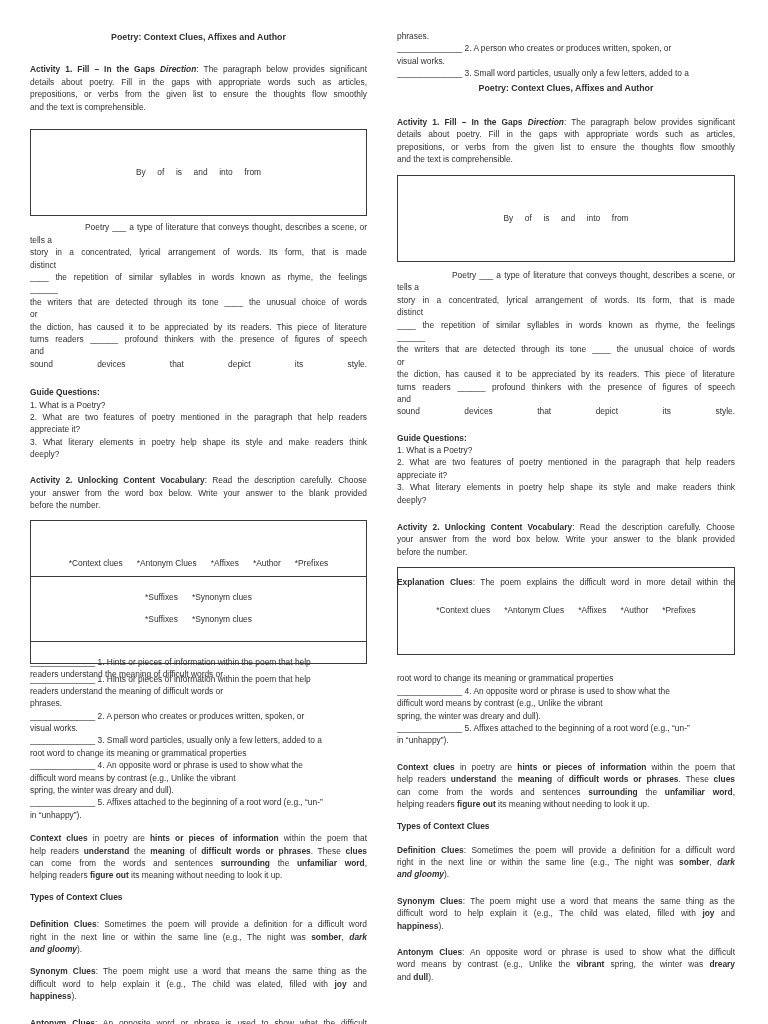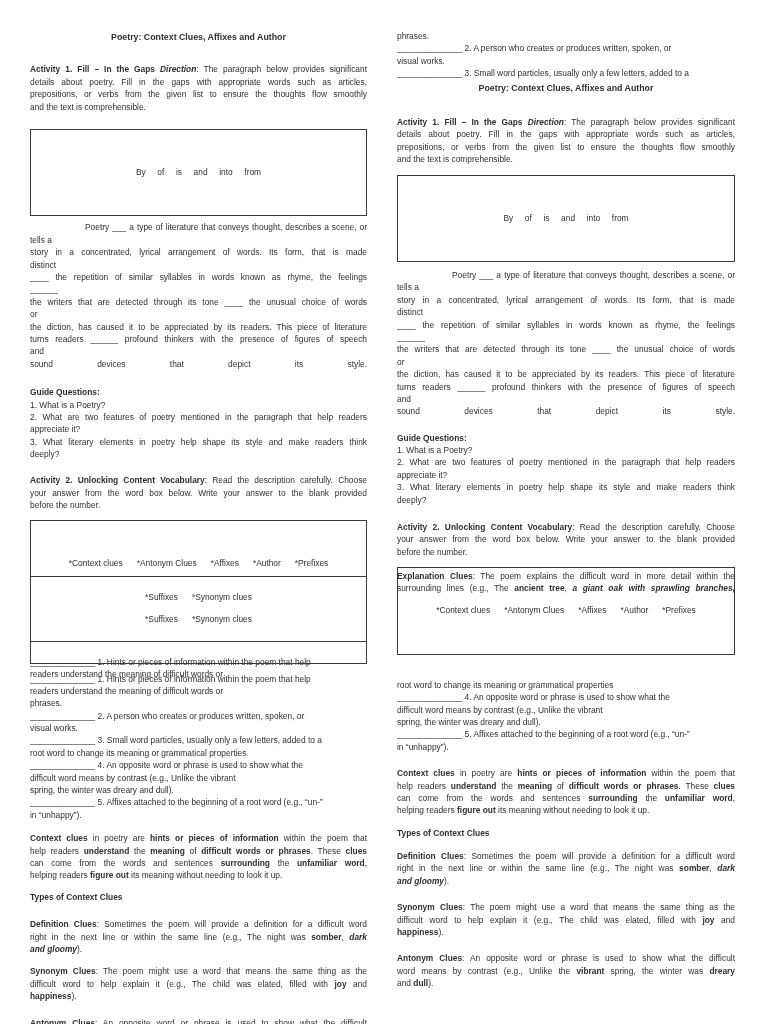--- a/index.html
+++ b/index.html
@@ -178,23 +178,22 @@
 
   <div style="margin-top:15px">
     <div class="ln j"><span style="font-weight: 700;">Antonym Clues</span><span>: An opposite word or phrase is used to show what the difficult</span></div>
     <div class="ln j"><span>word means by contrast (e.g., Unlike the </span><span style="font-weight: 700;">vibrant</span><span> spring, the winter was </span><span style="font-weight: 700;">dreary</span></div>
     <div class="ln"><span>and </span><span style="font-weight: 700;">dull</span><span>).</span></div>
   </div>
 
 </div>
 
 <div class="page" id="p4">
-  <div style="">
+  <div style="margin-top:6px">
     <div class="ln j"><span style="font-weight: 700;">Explanation Clues</span><span>: The poem explains the difficult word in more detail within the</span></div>
-    <div class="ln j"><span>surrounding lines (e.g., The </span><span style="font-weight: 700;">ancient tree</span><span>, </span><span style="font-weight: 700; font-style: italic;">a giant oak with sprawling branches,</span></div>
   </div>
 
   <div style="margin-top:84px">
     <div class="ln">root word to change its meaning or grammatical properties</div>
     <div class="ln">______________ 4. An opposite word or phrase is used to show what the</div>
     <div class="ln">difficult word means by contrast (e.g., Unlike the vibrant</div>
     <div class="ln">spring, the winter was dreary and dull).</div>
     <div class="ln">______________ 5. Affixes attached to the beginning of a root word (e.g., “un-”</div>
     <div class="ln">in “unhappy”).</div>
   </div>

